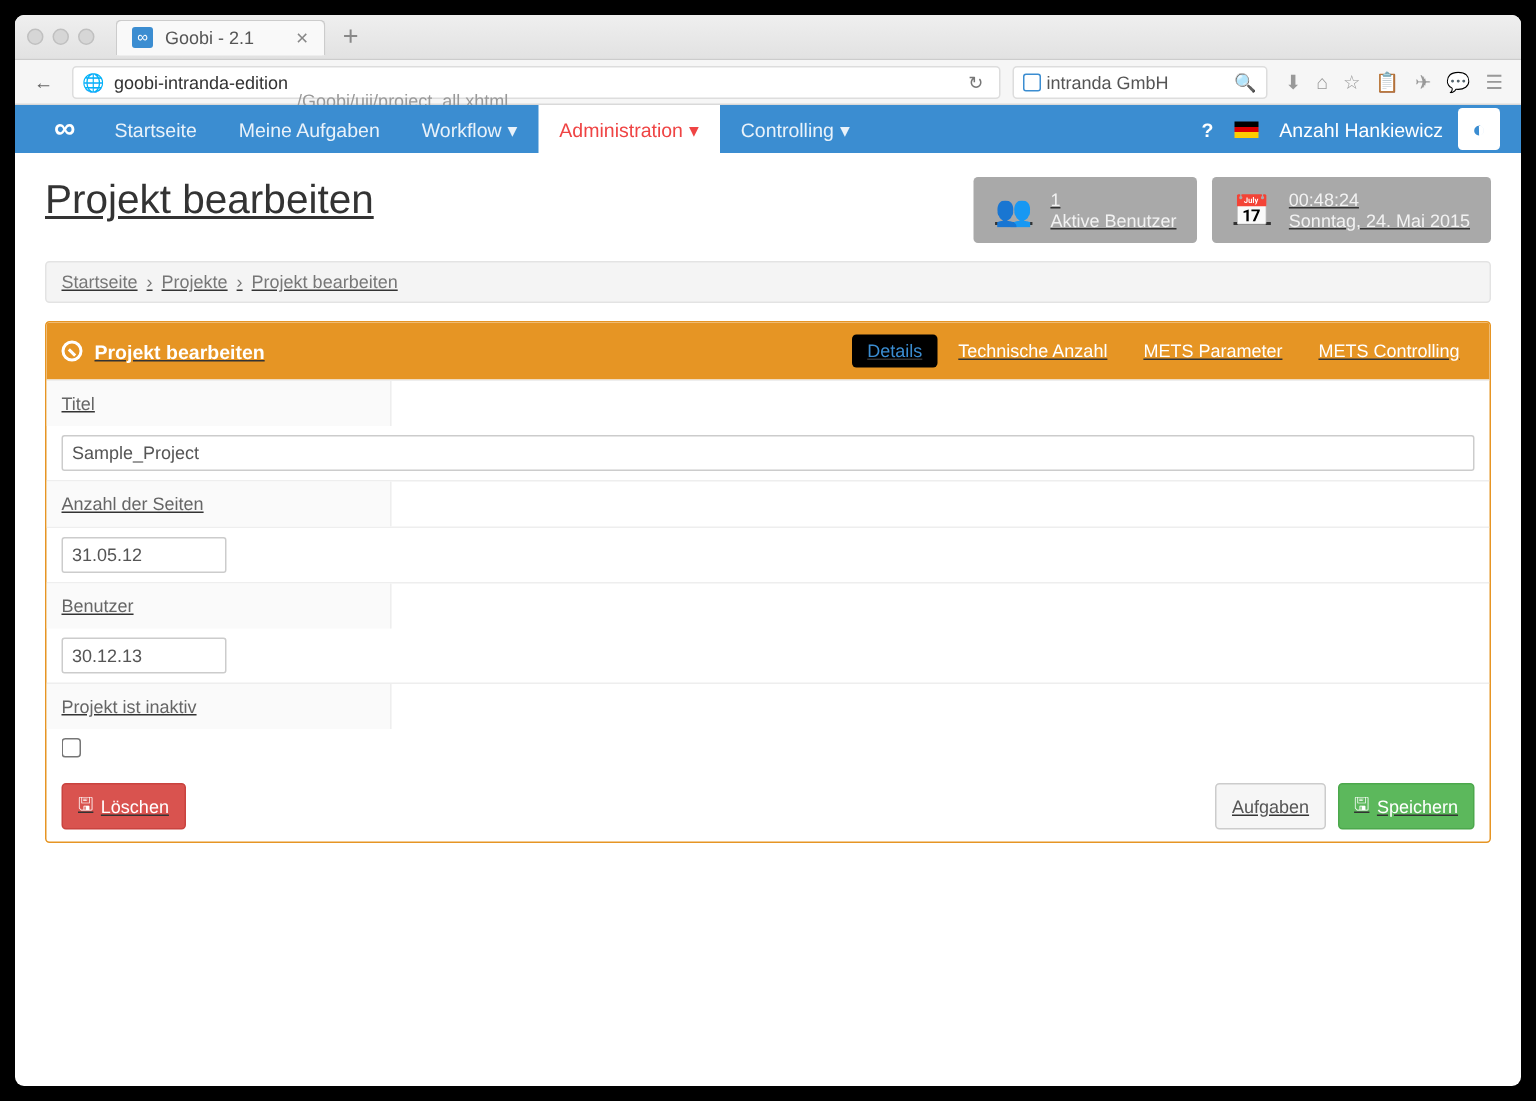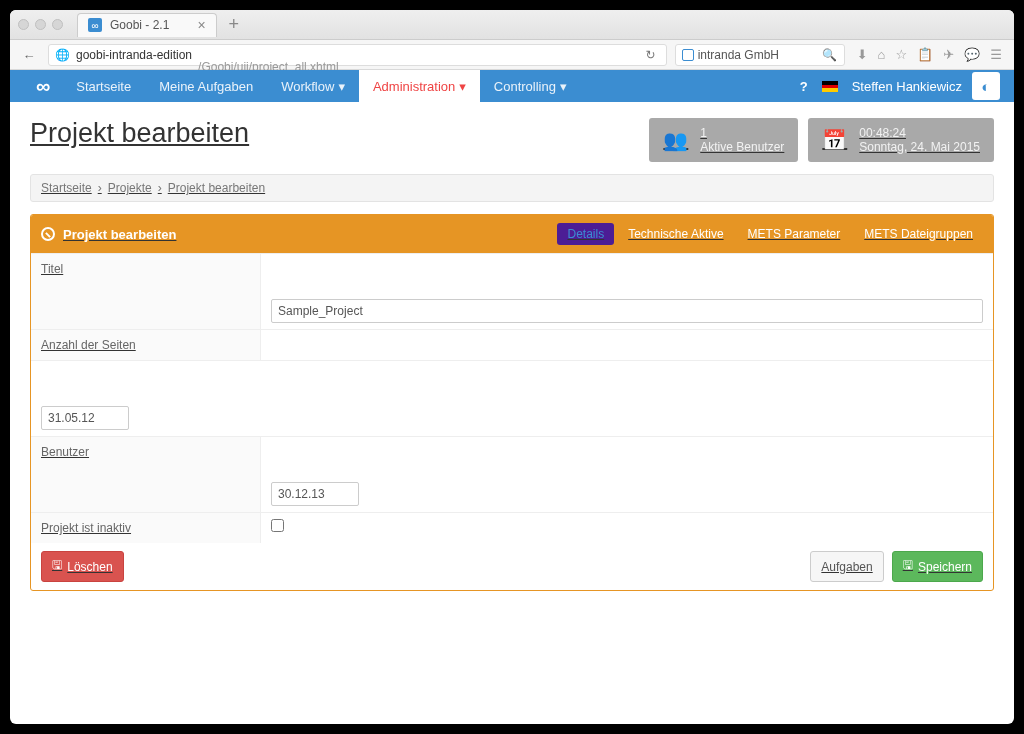--- a/index.html
+++ b/index.html
@@ -49,28 +49,28 @@
 .bc a { color: #777; text-decoration: none; }
 
 
 .panel { border: 1px solid #e69524; border-radius: 3px; margin-top: 12px; overflow: hidden; }
 .panelhead { background: #e69524; color: #fff; display: flex; align-items: center; padding: 8px 10px; gap: 8px; }
 .panelhead .title { font-size: 13px; font-weight: 600; }
 .panelhead .circle-icon { display: inline-block; width: 14px; height: 14px; border: 2px solid #fff; border-radius: 50%; position: relative; }
 .panelhead .circle-icon::after { content: ""; position: absolute; left: 2px; right: 2px; top: 50%; height: 2px; background: #fff; transform: rotate(45deg); }
 .tabs { margin-left: auto; display: flex; gap: 4px; }
 .tabbtn { background: transparent; color: #fff; border: none; padding: 4px 10px; border-radius: 3px; font-size: 12px; cursor: pointer; }
-.tabbtn.active { background: #4c1d95; color: #3b8dd1; }
-
-.formrow { display: flex; border-top: 1px solid #eee; }
+.tabbtn.active { background: #000000; color: #3b8dd1; }
+
+.formrow { display: flex; border-top: 1px solid #eee; flex-direction: column; }
 .formrow:first-child { border-top: none; }
 .formrow .label { width: 230px; padding: 8px 10px; background: #fafafa; border-right: 1px solid #eee; font-size: 12px; color: #666; }
 .formrow .field { flex: 1; padding: 6px 10px; }
-.formrow input[type=text] { width: 100%; height: 24px; border: 1px solid #ccc; border-radius: 2px; padding: 0 6px; font-size: 12px; color: #555; margin-top: 39px; }
-.formrow input.short { width: 88px; }
+.formrow input[type=text] { width: 100%; height: 24px; border: 1px solid #ccc; border-radius: 2px; padding: 0 6px; font-size: 12px; color: #555; }
+.formrow input.short { width: 110px; }
 .formrow input[type=checkbox] { }
 
 .panelfoot { padding: 8px 10px; display: flex; gap: 8px; }
 .btn { border: 1px solid #ccc; background: #f6f6f6; color: #555; padding: 4px 10px; border-radius: 3px; font-size: 12px; cursor: pointer; display: inline-flex; align-items: center; gap: 5px; }
 .btn-danger { background: #d9534f; border-color: #c9433f; color: #fff; }
 .btn-success { background: #5cb85c; border-color: #4ca84c; color: #fff; }
 .spacer { flex: 1; }
 </style>
 </head>
 <body>
@@ -133,21 +133,21 @@
           <span>▾</span>
         </div>
     <div class="navitem">
           <span>Controlling</span>
           <span>▾</span>
         </div>
     <div class="navright">
       <span style="font-weight:bold">?</span>
       <span class="flag"></span>
       <div class="userblock">
-        <span>Steffen Hankiewicz</span>
+        <span>Anzahl Hankiewicz</span>
         <span class="userlogo">◐</span>
       </div>
     </div>
   </div>
 
   <div class="main">
     <div class="titlerow">
       <div class="pagetitle">Projekt bearbeiten</div>
       <div class="infobox">
         <span class="icon">👥</span>
@@ -172,23 +172,23 @@
       <span>›</span>
       <span>Projekt bearbeiten</span>
     </div>
 
     <div class="panel">
       <div class="panelhead">
         <span class="circle-icon"></span>
         <span class="title">Projekt bearbeiten</span>
         <div class="tabs">
           <button class="tabbtn active">Details</button>
-          <button class="tabbtn">Technische Aktive</button>
+          <button class="tabbtn">Technische Anzahl</button>
           <button class="tabbtn">METS Parameter</button>
-          <button class="tabbtn">METS Dateigruppen</button>
+          <button class="tabbtn">METS Controlling</button>
         </div>
       </div>
 
       <div class="formrow">
         <div class="label">Titel</div>
         <div class="field"><input type="text" value="Sample_Project" style=""></div>
       </div>
       <div class="formrow">
         <div class="label">Anzahl der Seiten</div>
       </div>

